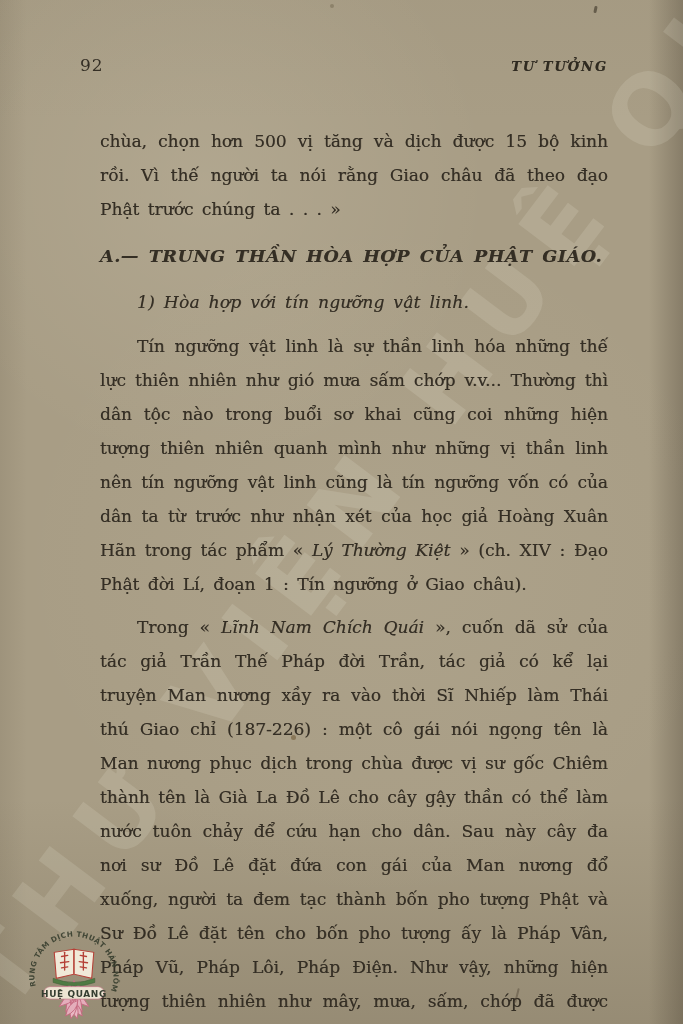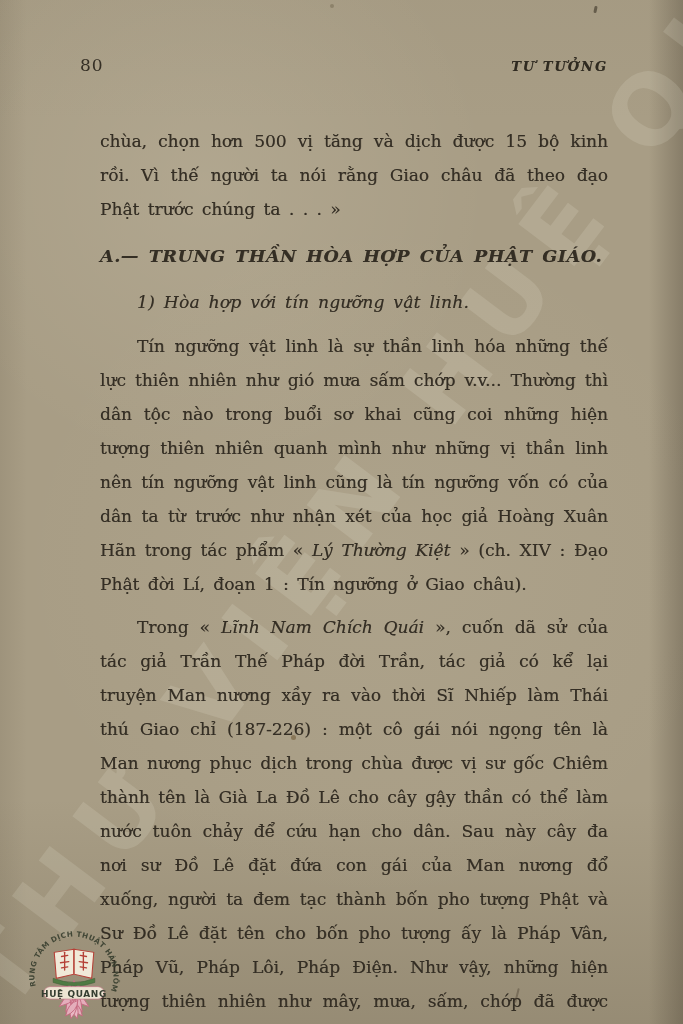--- a/index.html
+++ b/index.html
@@ -67,21 +67,21 @@
   .stamp{position:absolute;left:22px;top:918px;width:104px;height:104px;}
 </style>
 </head>
 <body>
 
 <div class="page">
 
   <div class="watermark">THƯ VIỆN HUỆ QUANG</div>
 
   <div class="runhead">
-    <span class="pagenum">80</span>
+    <span class="pagenum">92</span>
     <span class="runtitle">TƯ TƯỞNG</span>
   </div>
 
   <div class="body">
     <p class="para">chùa, chọn hơn 500 vị tăng và dịch được 15 bộ kinh rồi. Vì thế người ta nói rằng Giao châu đã theo đạo Phật trước chúng ta . . . »</p>
     <p class="heading-a">A.— TRUNG THẦN HÒA HỢP CỦA PHẬT GIÁO.</p>
     <p class="subheading">1) Hòa hợp với tín ngưỡng vật linh.</p>
     <p class="para indent"><span>Tín ngưỡng vật linh là sự thần linh hóa những thế lực thiên nhiên như gió mưa sấm chớp v.v... Thường thì dân tộc nào trong buổi sơ khai cũng coi những hiện tượng thiên nhiên quanh mình như những vị thần linh nên tín ngưỡng vật linh cũng là tín ngưỡng vốn có của dân ta từ trước như nhận xét của học giả Hoàng Xuân Hãn trong tác phẩm « </span><span class="it">Lý Thường Kiệt</span><span> » (ch. XIV : Đạo Phật đời Lí, đoạn 1 : Tín ngưỡng ở Giao châu).</span></p>
     <p class="para indent"><span>Trong « </span><span class="it">Lĩnh Nam Chích Quái</span><span> », cuốn dã sử của tác giả Trần Thế Pháp đời Trần, tác giả có kể lại truyện Man nương xầy ra vào thời Sĩ Nhiếp làm Thái thú Giao chỉ (187-226) : một cô gái nói ngọng tên là Man nương phục dịch trong chùa được vị sư gốc Chiêm thành tên là Già La Đồ Lê cho cây gậy thần có thể làm nước tuôn chảy để cứu hạn cho dân. Sau này cây đa nơi sư Đồ Lê đặt đứa con gái của Man nương đổ xuống, người ta đem tạc thành bốn pho tượng Phật và Sư Đồ Lê đặt tên cho bốn pho tượng ấy là Pháp Vân, Pháp Vũ, Pháp Lôi, Pháp Điện. Như vậy, những hiện tượng thiên nhiên như mây, mưa, sấm, chớp đã được Phật hóa. Đến đời Hậu Lê, câu chuyện này được tác giả</span></p>
   </div>

